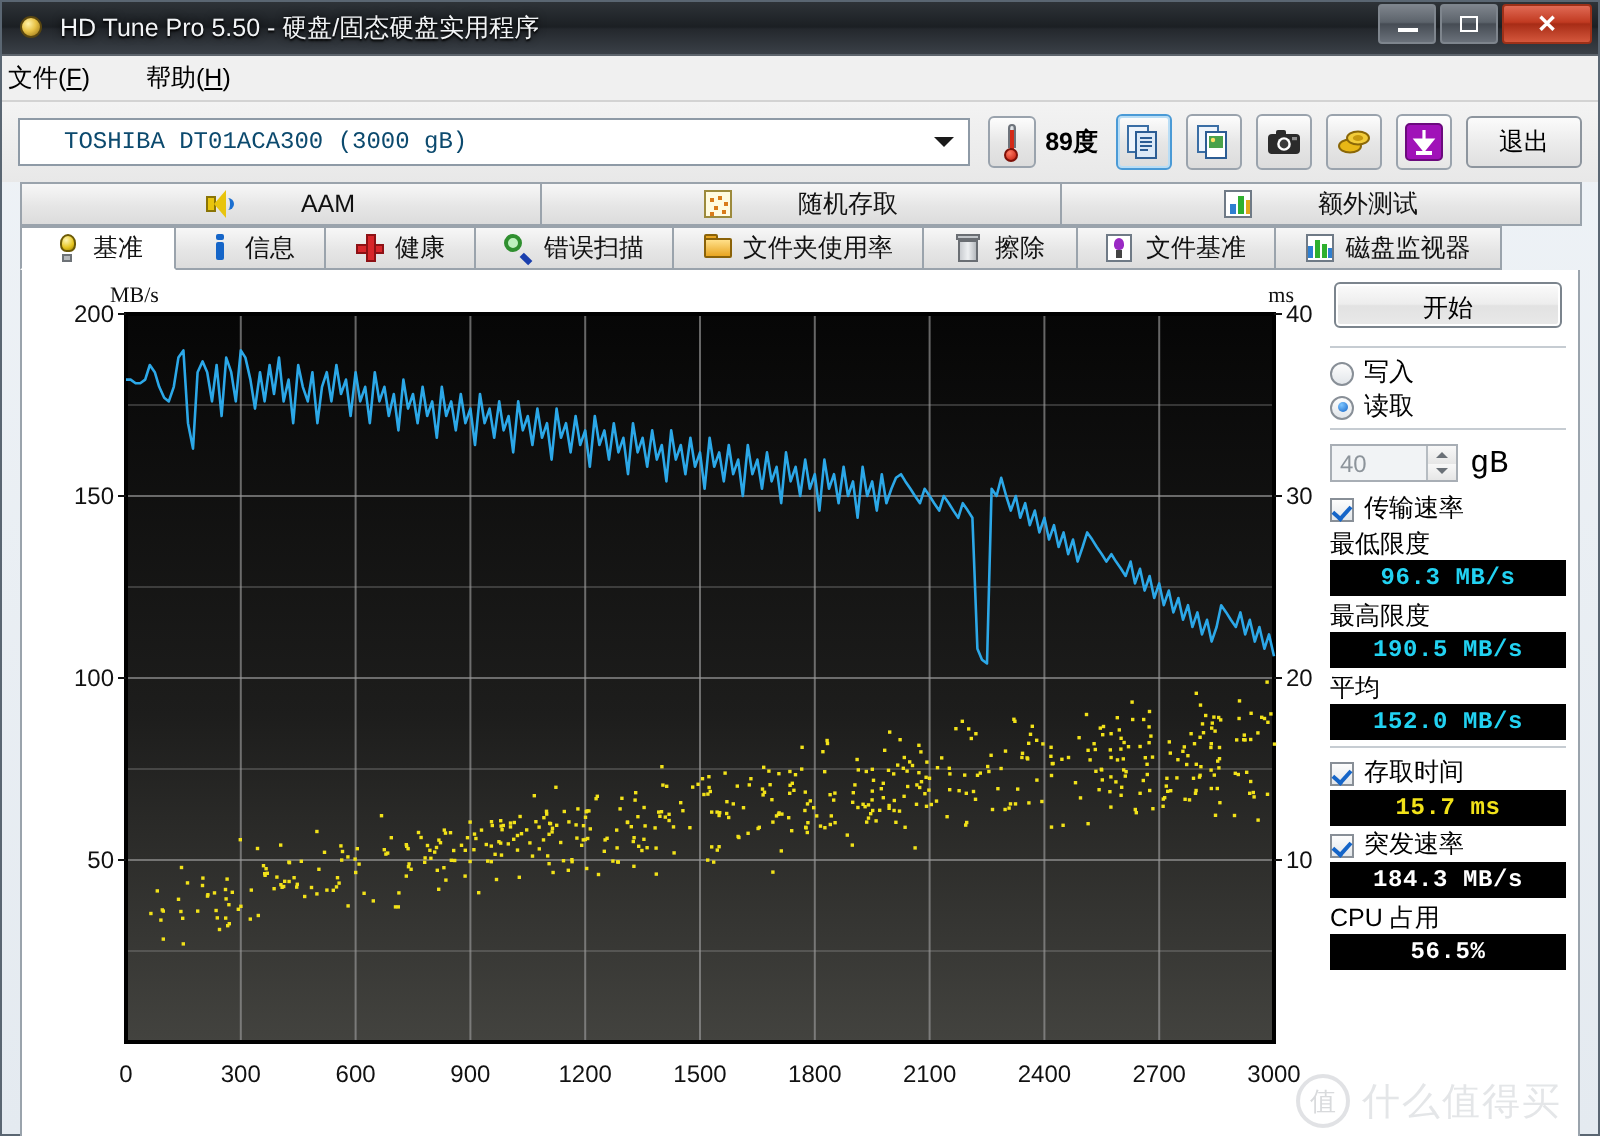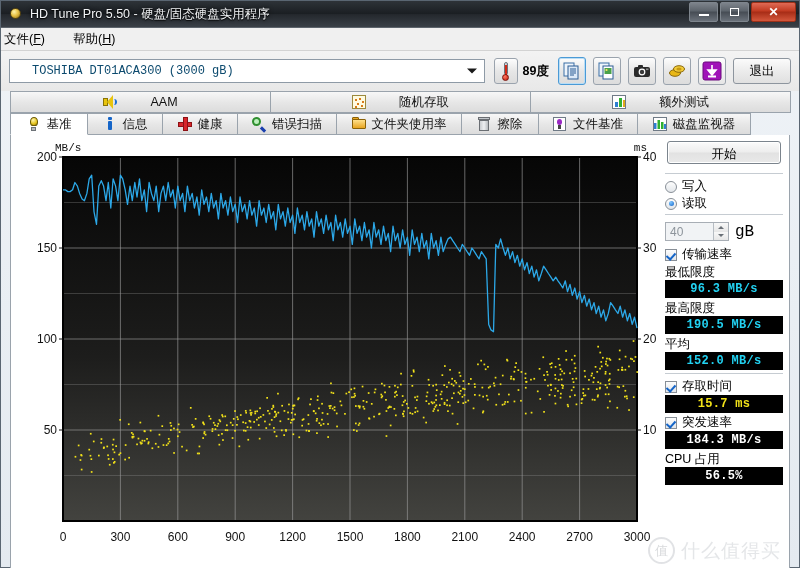--- a/index.html
+++ b/index.html
@@ -202,21 +202,21 @@
     border-top: none;
     height: 434px;
   }
 
   
   .chart-host {
     position: absolute; left: 8px; top: 6px;
     width: 648px; height: 418px;
   }
   .axis-lab {
-    position: absolute; font-size: 11px; color: #111; font-family: Liberation Mono, monospace;
+    position: absolute; font-size: 11px; color: #111; font-family: Liberation Serif, serif;
   }
   .unit-left { left: 36px; top: 1px; }
   .unit-right { right: 20px; top: 1px; }
   svg.plot { position: absolute; left: 0; top: 0; }
 
   
   .rpanel {
     position: absolute; right: 6px; top: 6px;
     width: 118px; height: 420px;
     display: flex; flex-direction: column; gap: 0px;

